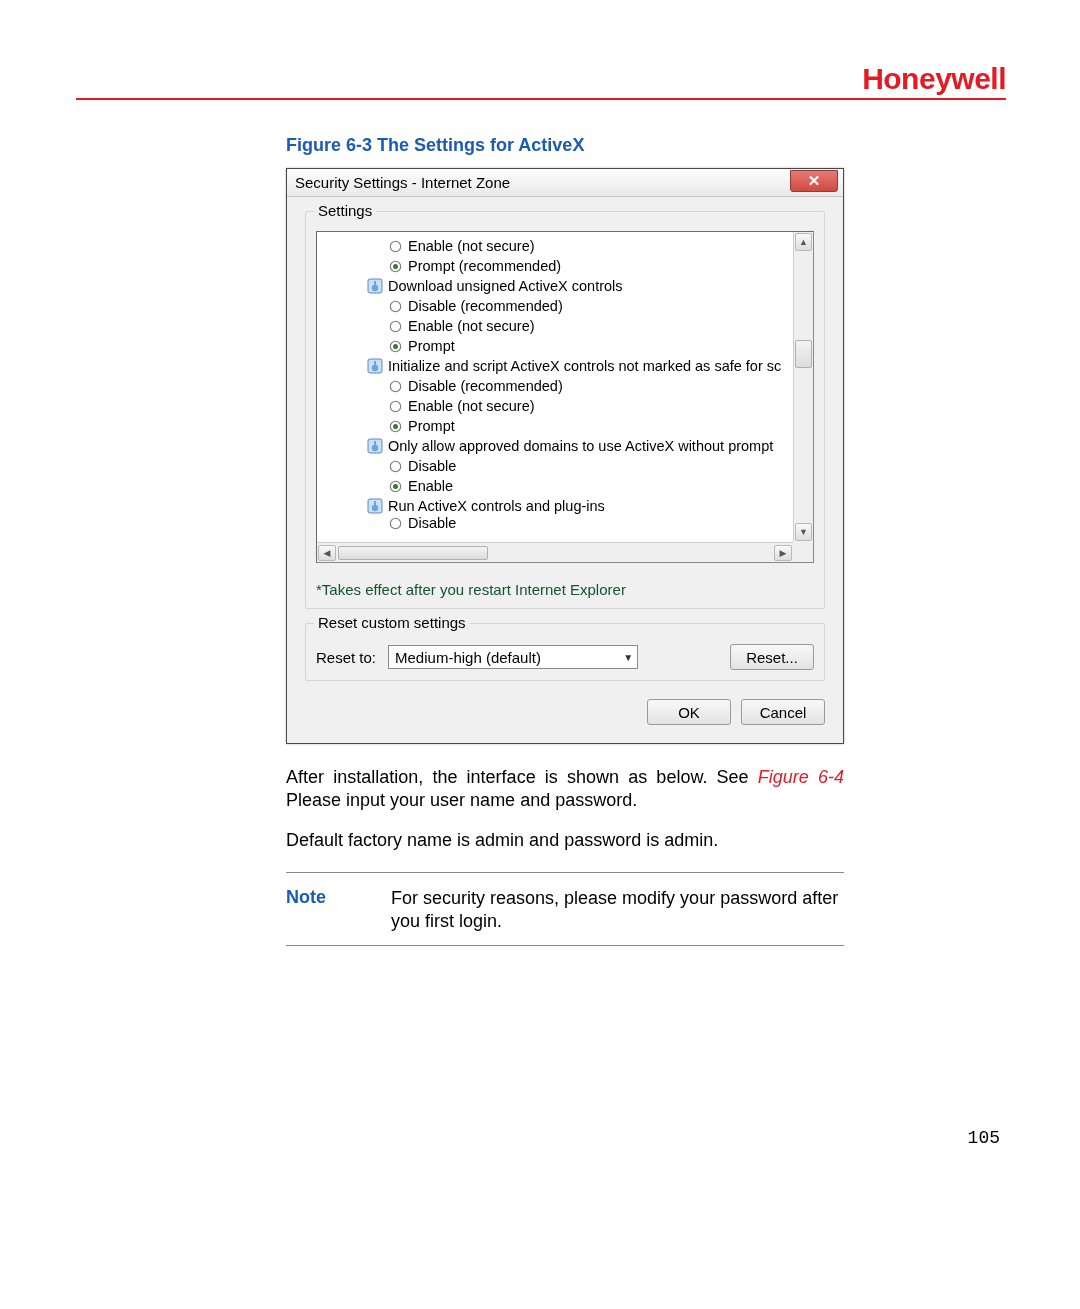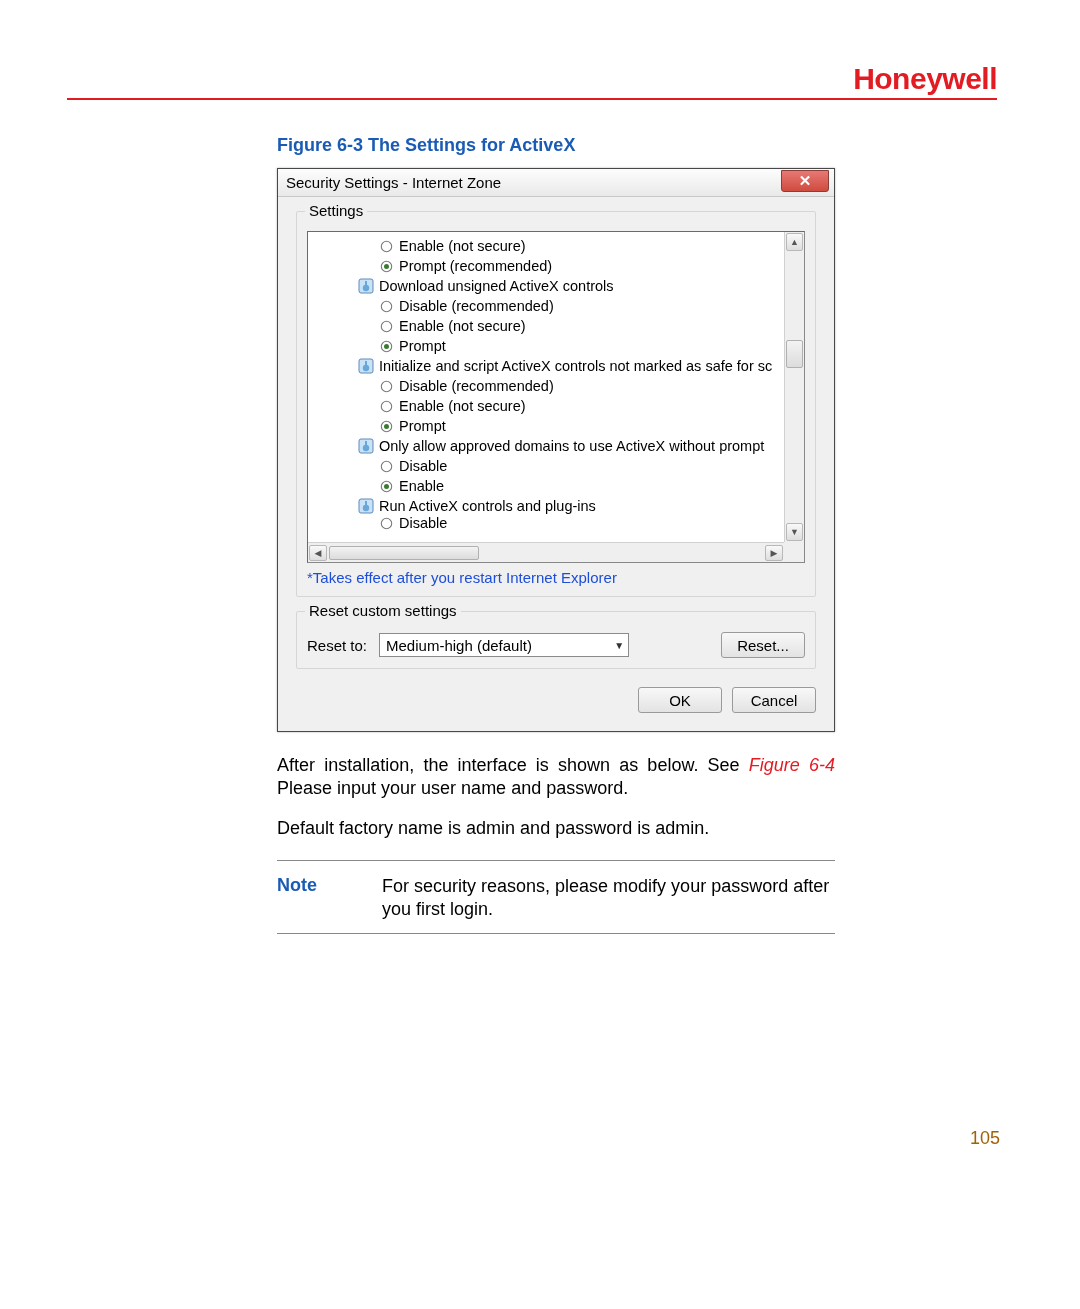--- a/index.html
+++ b/index.html
@@ -5,21 +5,21 @@
   * { box-sizing: border-box; margin: 0; padding: 0; }
   body {
     width: 1080px;
     height: 1309px;
     background: #fff;
     font-family: "Segoe UI", Tahoma, sans-serif;
     position: relative;
   }
   .page {
     position: absolute;
-    left: 67px;
+    left: 76px;
     top: 60px;
     width: 930px;
   }
   .header {
     border-bottom: 2px solid #e31b23;
     height: 40px;
     display: flex;
     justify-content: flex-end;
     align-items: flex-end;
     padding-bottom: 2px;
@@ -125,21 +125,21 @@
   .hscroll {
     position:absolute; bottom:0; left:0; right:20px; height:20px;
     background:#efefef; border-top:1px solid #d0d0d0;
     display:flex; align-items:center;
   }
   .hscroll .arrow { width:18px; height:16px; background:linear-gradient(#f9f9f9,#dedede); border:1px solid #b8b8b8; margin:1px; border-radius:2px; display:flex; align-items:center; justify-content:center; font-size:9px; color:#555;}
   .hscroll .thumb { width:150px; height:14px; background:linear-gradient(#f3f3f3,#dcdcdc); border:1px solid #b0b0b0; border-radius:2px; margin:0 1px; }
   .hscroll .rest { flex:1; }
   .scroll-corner { position:absolute; right:0; bottom:0; width:20px; height:20px; background:#efefef; }
 
-  .footnote { font-size:15px; color:#1d4ed8; margin-top:6px; }
+  .footnote { font-size:15px; color:#14532d; margin-top:18px; }
 
   .reset-row { display:flex; align-items:center; gap:12px; margin-top:6px; }
   .reset-label { font-size:15px; }
   .combo {
     display:flex; align-items:center; justify-content:space-between;
     width:250px; height:24px; background:#fff;
     border:1px solid #8b8b8b; padding: 0 4px 0 6px; font-size:15px;
   }
   .combo-caret { font-size:10px; color:#333; }
   .btn {
@@ -187,23 +187,23 @@
     font-family: Arial, sans-serif;
     font-size:18px;
     color:#000;
     line-height:1.3;
   }
 
   .page-number {
     position:absolute;
     right: 80px;
     top: 1128px;
-    font-family: Liberation Sans, sans-serif;
+    font-family: Liberation Mono, monospace;
     font-size:18px;
-    color:#a16207;
+    color:#000000;
   }
 </style>
 </head>
 <body>
 
 <div class="page">
   <div class="header">
     <span class="brand">Honeywell</span>
   </div>
 

